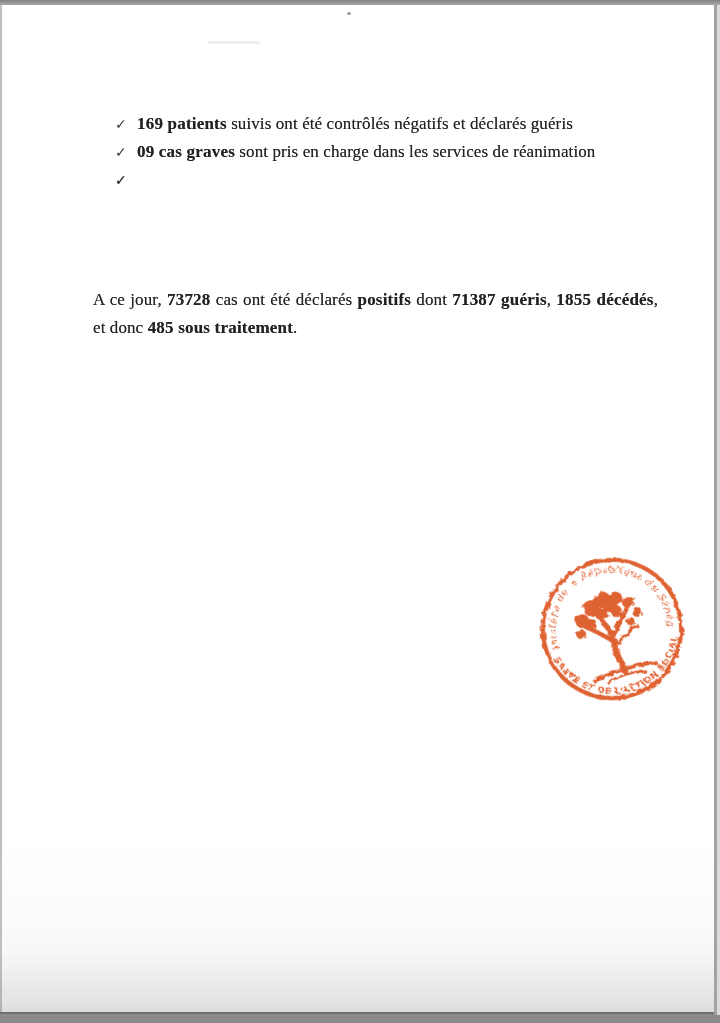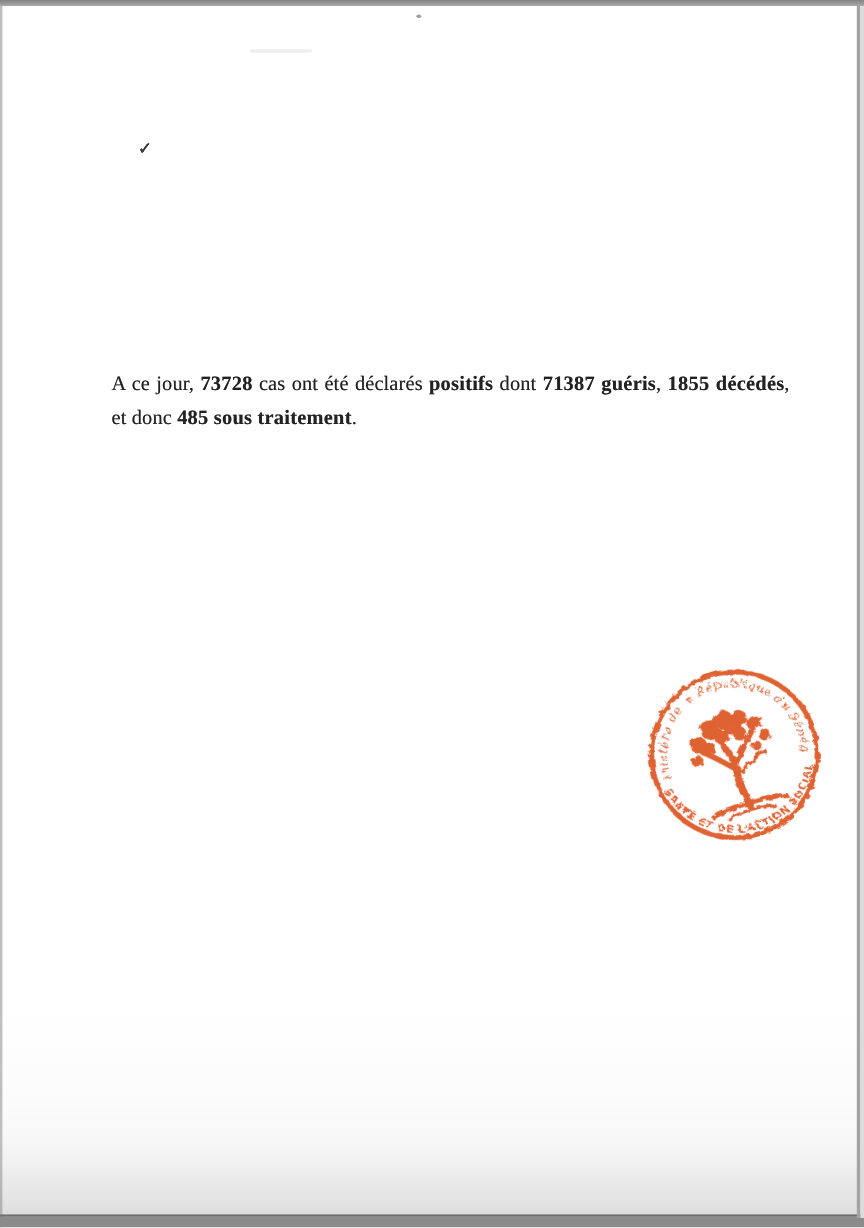--- a/index.html
+++ b/index.html
@@ -32,21 +32,21 @@
               text-shadow: 0 0 .5px rgba(20,20,20,.55); }
   b { font-weight: bold; letter-spacing: .2px; }
 
   .bullet-list { position: absolute; left: 115px; top: 110px; width: 543px; }
   .bullet-item { position: relative; padding-left: 22px; text-align: justify; }
   .bullet-item.tight { width: 478px; }
   .check { position: absolute; left: 0; top: 0; width: 18px;
            font-family: "DejaVu Sans", sans-serif; font-size: 14px; color: #3a3a3a;
            text-shadow: none; }
 
-  .para { position: absolute; left: 93px; width: 565px; text-align: justify; margin-top: 20px; }
+  .para { position: absolute; left: 93px; width: 565px; text-align: justify; }
   .para-cases   { top: 286px; }
   .para-vaccine { top: 381px; }
   .para-closing { top: 469px; }
 
   
   .stamp { position: absolute; left: 534px; top: 551px; width: 156px; height: 156px;
            transform: rotate(-17deg); opacity: .92; }
   .stamp svg { display: block; }
   .stamp-ring-text-top { font-family: "DejaVu Serif", serif; font-style: italic;
            font-size: 9.5px; letter-spacing: .8px; }
@@ -64,23 +64,25 @@
   <div class="edge-bottom-line"></div>
   <div class="edge-bottom-strip"></div>
   <div class="edge-right"></div>
   <div class="edge-right-outer"></div>
   <div class="scan-dot"></div>
   <div class="scan-smudge"></div>
 
   <div class="bullet-list doc-text">
     <div class="bullet-item">
       <span class="check">✓</span>
+      <span><b>169 patients</b><span> suivis ont été contrôlés négatifs et déclarés guéris</span></span>
     </div>
     <div class="bullet-item tight">
       <span class="check">✓</span>
+      <span><b>09 cas graves</b><span> sont pris en charge dans les services de réanimation</span></span>
     </div>
     <div class="bullet-item">
       <span class="check">✓</span>
     </div>
     <div class="bullet-item">
       <span class="check">✓</span>
     </div>
   </div>
 
   <div class="para para-cases doc-text"><span>A ce jour, </span><b>73728</b><span> cas ont été déclarés </span><b>positifs</b><span> dont </span><b>71387 guéris</b><span>, </span><b>1855 décédés</b><span>, et donc </span><b>485 sous traitement</b><span>.</span></div>

